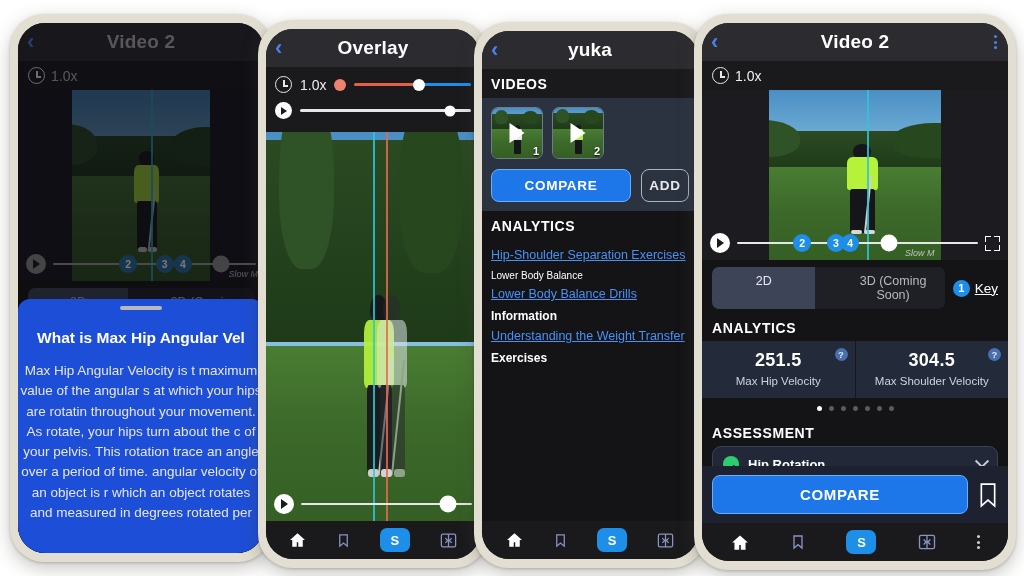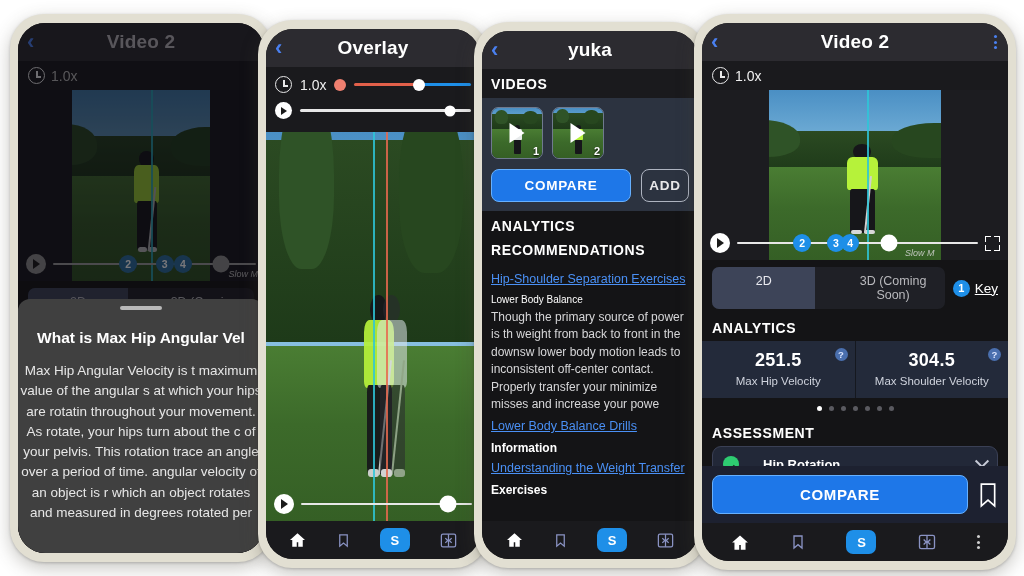--- a/index.html
+++ b/index.html
@@ -139,21 +139,21 @@
   .card:last-child{border-right:none;}
   .cardval { font-size: 18px; font-weight: bold; letter-spacing:.3px; }
   .cardlbl { font-size: 11.5px; color:#cfd3dd; margin-top: 4px; }
   .qmark { position:absolute; right:7px; top:7px; width:13px;height:13px;border-radius:50%;background:#4a6fae;color:#dce6ff;font-size:9.5px;font-weight:bold;display:flex;align-items:center;justify-content:center;}
   .dots { display:flex; gap:7px; justify-content:center; padding: 8px 0 7px; background:#141416; flex:0 0 auto;}
   .dots i { width:5px;height:5px;border-radius:50%;background:#5a5a60; display:block;}
   .dots i.on { background:#fff; }
 
   
   .assess { background:#141416; padding: 0 10px; flex: 1 1 auto; overflow:hidden;}
-  .arow { display:flex; align-items:center; gap:24px; border:1px solid #3a4055; border-radius:9px;
+  .arow { display:flex; align-items:center; gap:9px; border:1px solid #3a4055; border-radius:9px;
           background:#222838; padding: 9px 10px; margin-bottom: 8px; }
   .check { width:16px;height:16px;border-radius:50%;background:#2ecc71;position:relative;flex:0 0 auto;}
   .check::after{content:"";position:absolute;left:4px;top:7px;width:4px;height:7px;border:2px solid #12331f;border-top:none;border-left:none;transform:rotate(42deg);}
   .aname { font-size:13px; font-weight:bold; flex:1 1 auto; }
   .chev { width:10px;height:10px;border-right:2px solid #c8ccd8;border-bottom:2px solid #c8ccd8;transform:rotate(45deg) translate(-2px,-2px);flex:0 0 auto;}
 
   
   .cmpbar { display:flex; align-items:center; gap:10px; background:#1d2130; padding: 9px 10px; flex:0 0 auto; }
   .cmpbtn { flex:1 1 auto; background:#1E77E8; border:1px solid #66b0ff; border-radius:8px; text-align:center;
             color:#fff; font-size:15px; font-weight:bold; letter-spacing:.6px; padding: 10px 0; }
@@ -163,21 +163,21 @@
   .botnav { height: 38px; background:#1a1a1d; display:flex; align-items:center; justify-content:space-around; padding: 0 8px; flex:0 0 auto;}
   .botnav .ni { display:flex; align-items:center; justify-content:center; }
   .sbtn { width:30px;height:24px;border-radius:7px;background:#1E8FE8;display:flex;align-items:center;justify-content:center;color:#fff;font-size:13px;font-weight:bold;}
   .kebab2 { display:flex;flex-direction:column;gap:2.5px;align-items:center;}
   .kebab2 i{width:3px;height:3px;border-radius:50%;background:#cfcfcf;display:block;}
 
   
   .dimlayer { position:absolute; inset:0; background: rgba(10,8,12,.55); z-index: 5; }
   .modal {
     position:absolute; left:0; right:0; bottom:0; top: 276px; z-index: 6;
-    background:#404040; border-radius: 12px 12px 0 0; padding: 20px 2px 10px;
+    background:#1d4ed8; border-radius: 12px 12px 0 0; padding: 20px 2px 10px;
     text-align:center;
   }
   .grab { position:absolute; left:50%; transform:translateX(-50%); top:7px; width:42px; height:4px; border-radius:3px; background:#b9b9b9; }
   .mtitle { font-size:15.5px; font-weight:bold; margin: 10px 0 14px; white-space:nowrap; }
   .mbody { font-size:13.5px; line-height: 1.5; color:#e6e6e6; }
 
   
   .ovrow { display:flex; align-items:center; gap:8px; padding: 7px 9px; background:#1a1a1d; }
   .dotred { width:12px;height:12px;border-radius:50%;background:#f08070;flex:0 0 auto;}
   .blendtrack { flex:1 1 auto; height: 3px; border-radius:2px; position:relative;
@@ -400,26 +400,24 @@
               <span class="num">2</span>
             </span>
           </div>
           <div class="btnrow">
             <span class="bcmp">COMPARE</span>
             <span class="badd">ADD</span>
           </div>
         </div>
 
         <div class="blockhead" style="background:#141416">ANALYTICS</div>
-        <div class="blockhead" style="background:#141416;padding-top:2px">RECOMMENDATIONS</div>
 
         <div class="reclist">
           <span class="rlink">Hip-Shoulder Separation Exercises</span>
           <div class="rtitle">Lower Body Balance</div>
-          <div class="rtext">Though the primary source of power is th weight from back to front in the downsw lower body motion leads to inconsistent off-center contact. Properly transfer your minimize misses and increase your powe</div>
           <span class="rlink">Lower Body Balance Drills</span>
           <div class="rsub">Information</div>
           <span class="rlink">Understanding the Weight Transfer</span>
           <div class="rsub">Exercises</div>
 
         </div>
 
         <div class="botnav">
           <span class="ni">
             <svg width="19" height="18" viewBox="0 0 24 24">

